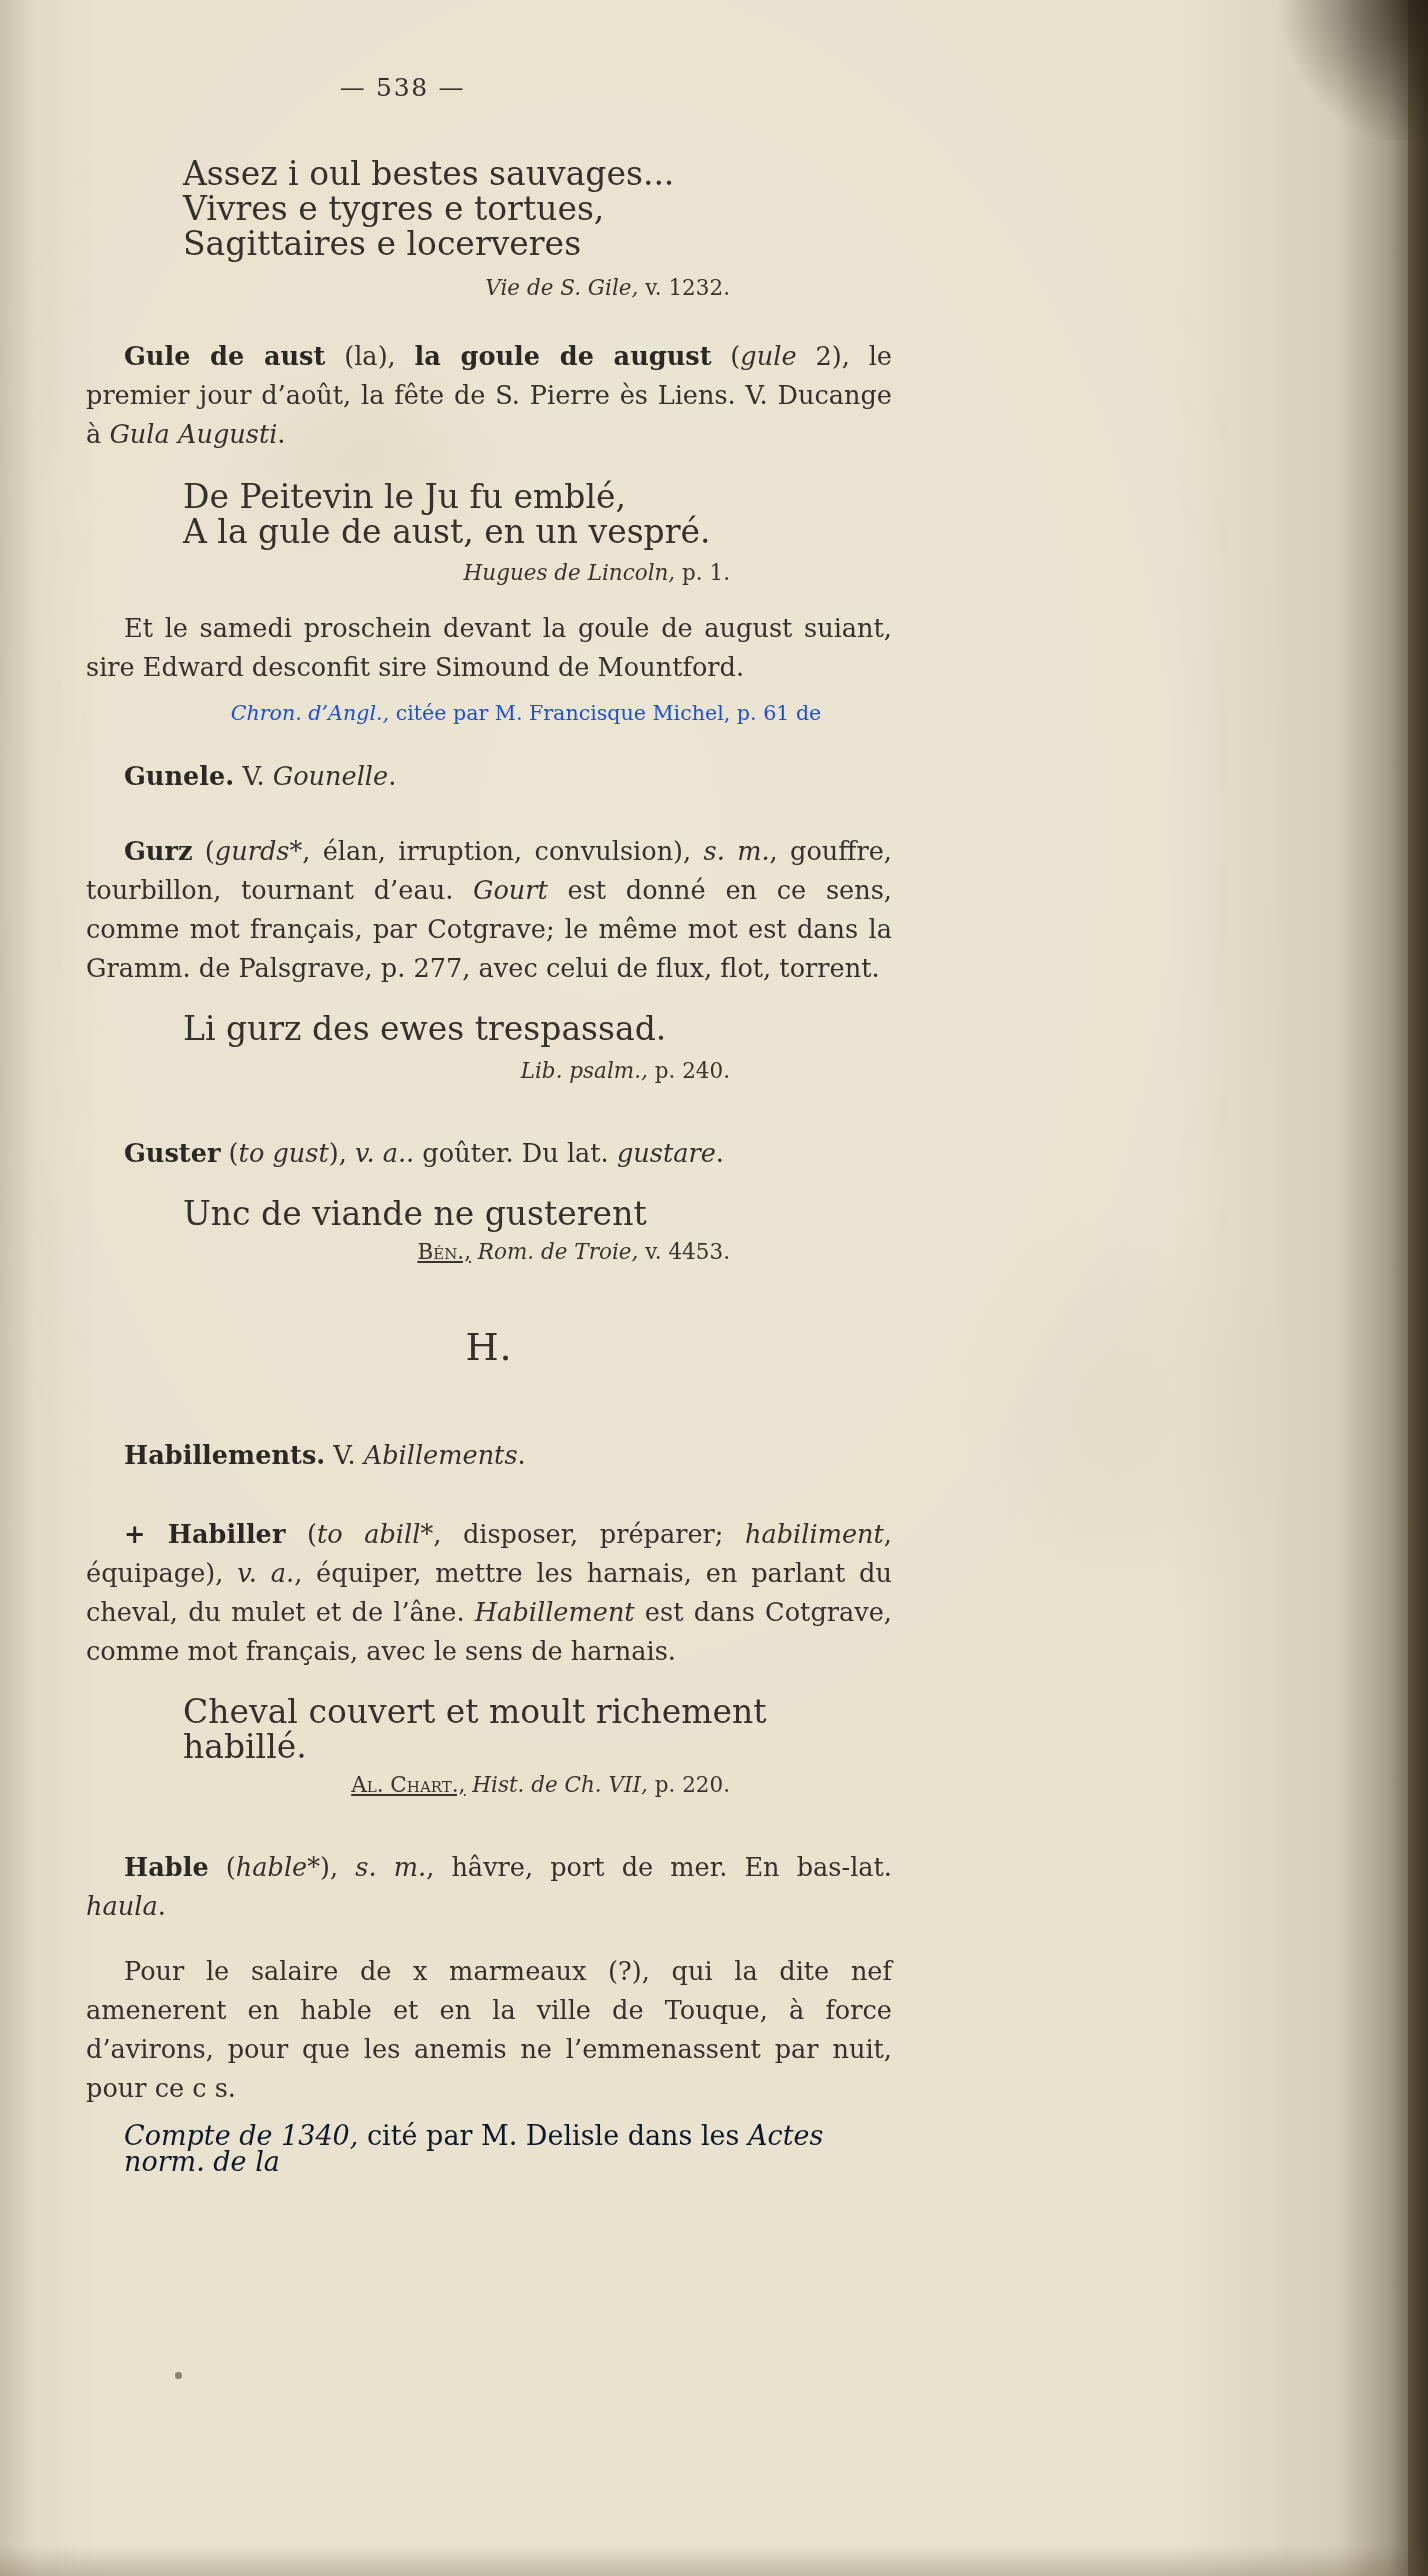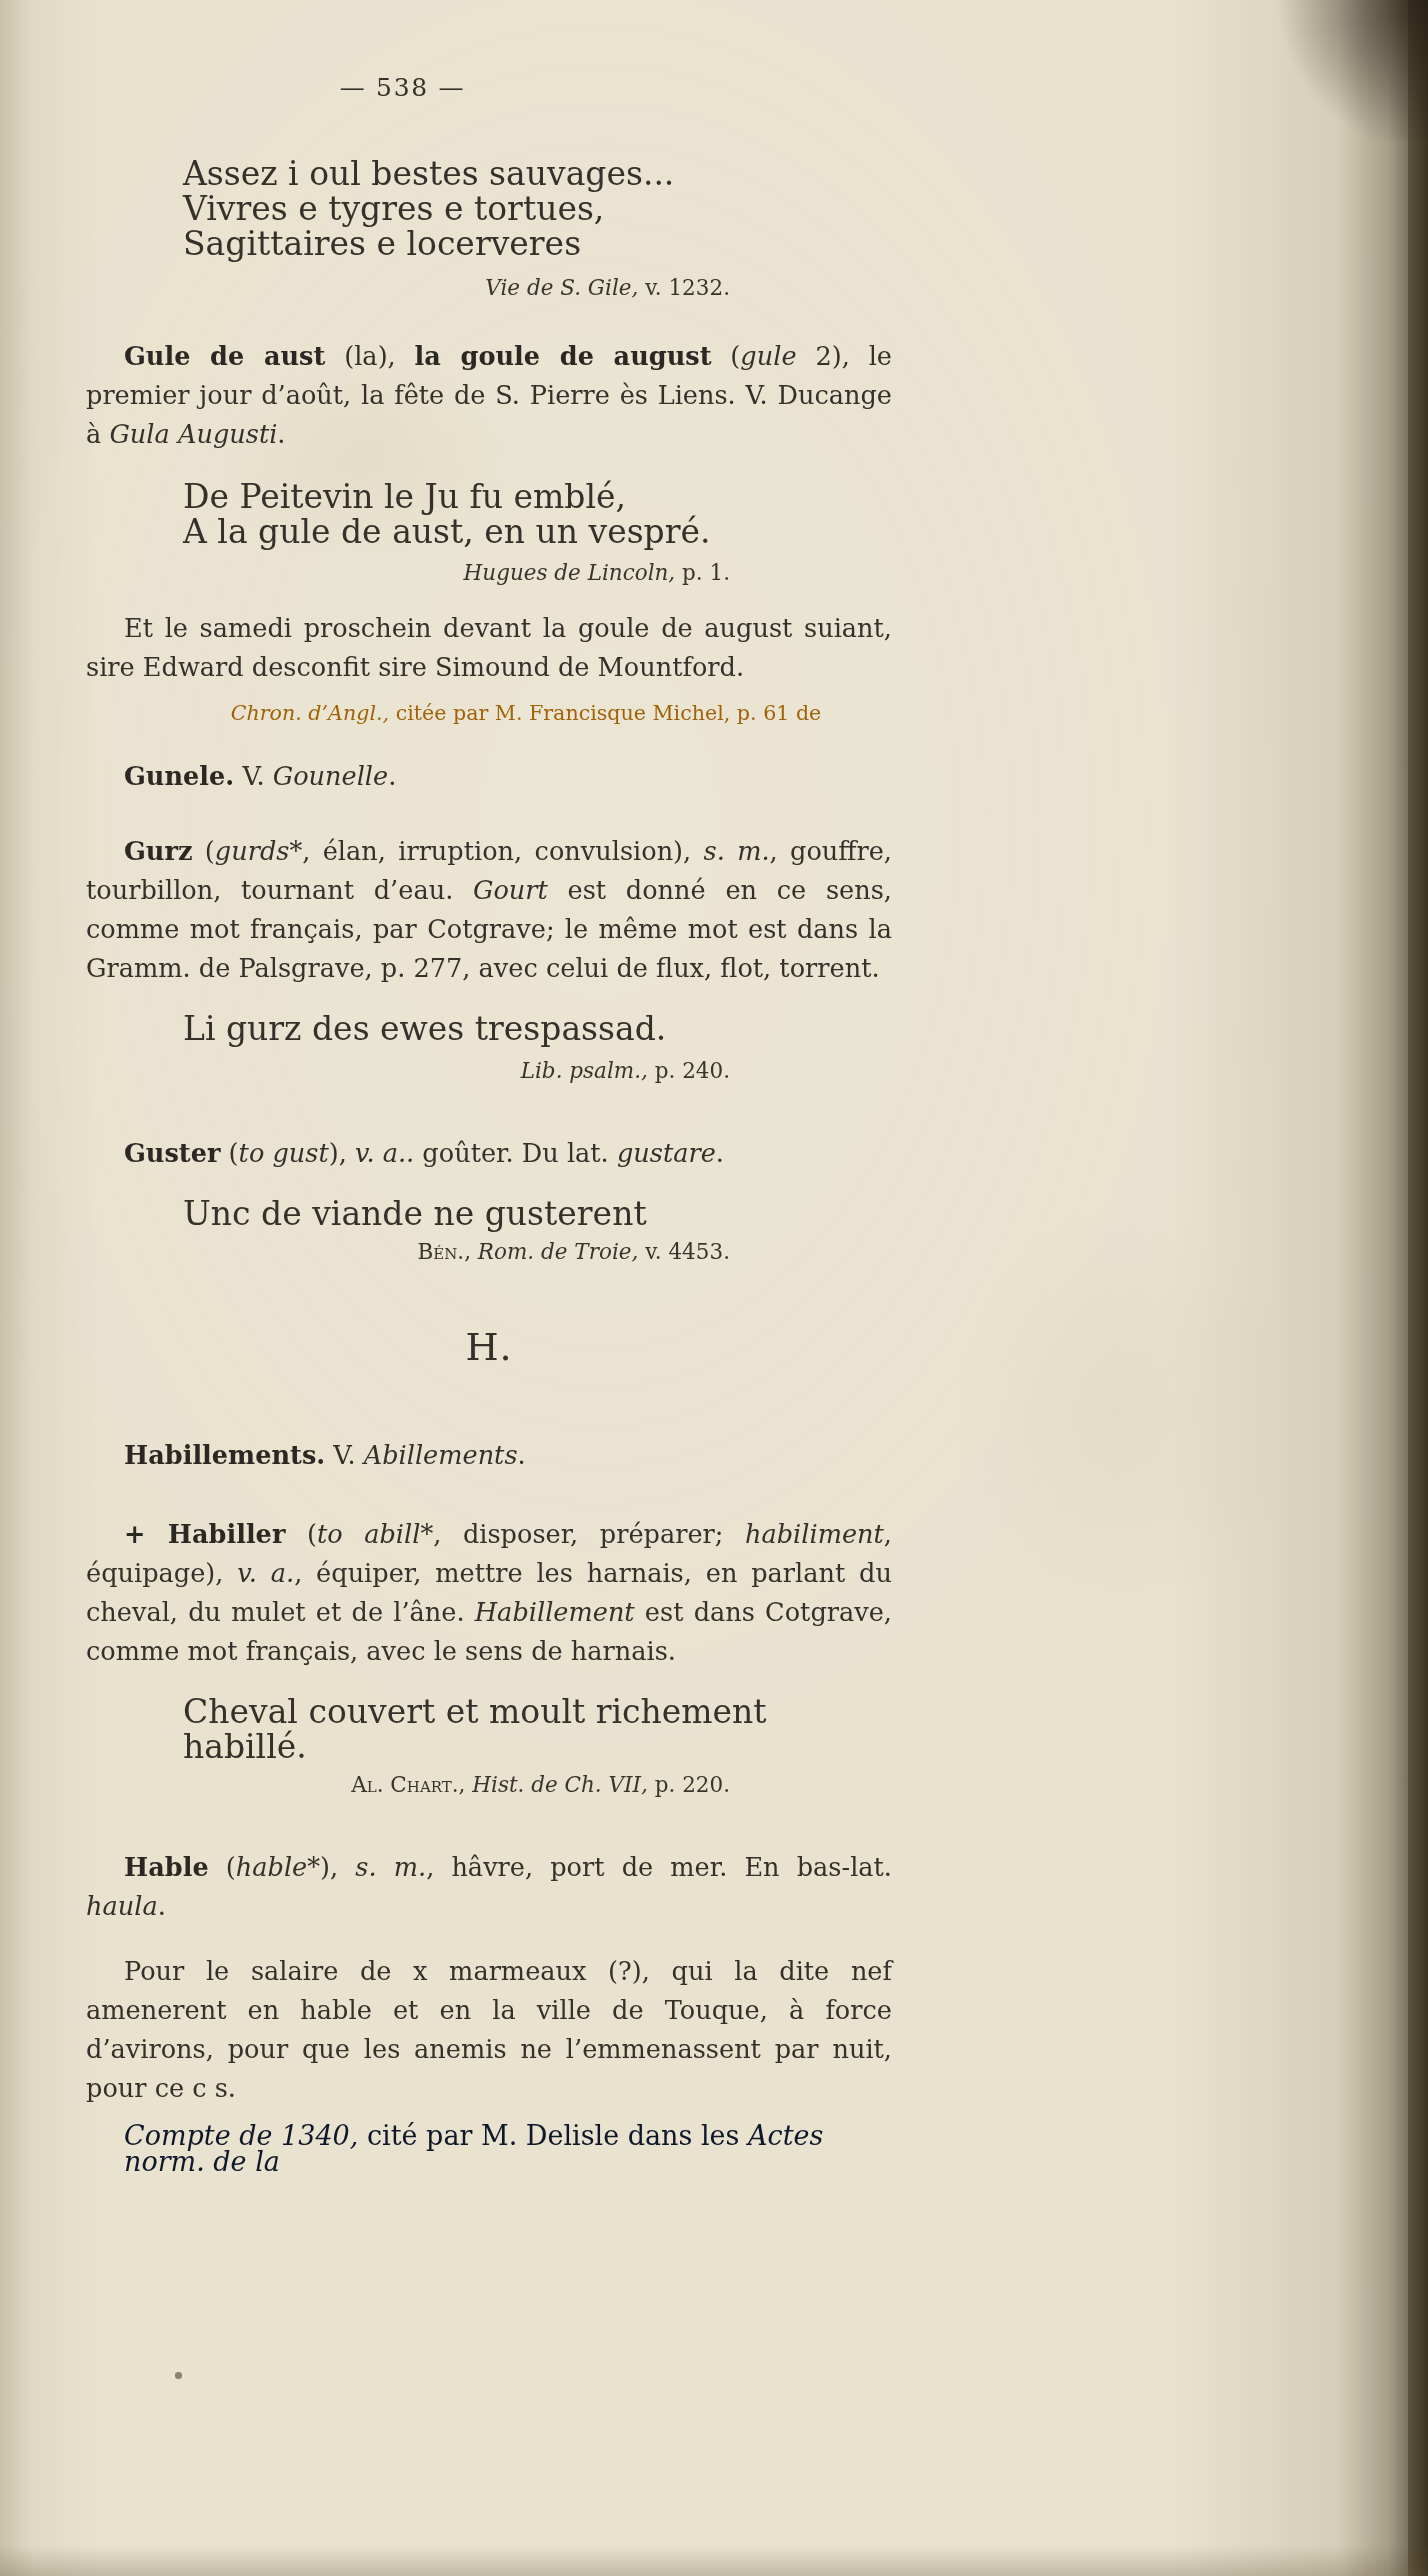--- a/index.html
+++ b/index.html
@@ -51,30 +51,30 @@
   .verse.mt-md { margin-top:23px; }
 
   .cite { font-size:21.5px; line-height:27px; text-align:right; padding-right:162px;
     margin:13.2px 0 36px 0; color:#3a352c; }
   .cite.m-c2 { margin:10px 0 23px 0; }
   .cite.m-c4 { margin:11.6px 0 50px 0; }
   .cite.m-c5 { margin:6.6px 0 0 0; }
   .cite.m-c6 { margin:6.6px 0 50px 0; }
 
   .cite-center { font-size:20.6px; line-height:26.4px; text-align:center; padding-left:74px;
-    margin:13.2px 0 30px 0; color:#a16207; }
+    margin:13.2px 0 30px 0; color:#1d4ed8; }
   .cite-left { font-size:27px; line-height:26.4px; text-align:left;
     margin:15px 0 4px 38px; color:#0f172a; }
 
   .h-heading { font-size:38px; line-height:46px; text-align:center; margin:59px 0 66px 0;
     letter-spacing:0.8px; }
 
   .b  { font-weight:bold; color:#2b2722; }
   .i  { font-style:italic; }
-  .sc { font-variant:small-caps; }
+  .sc { font-variant:small-caps;text-decoration:underline; }
 </style>
 </head>
 <body>
 
 <div class="edge-left"></div>
 <div class="stain-a"></div>
 <div class="stain-b"></div>
 <div class="edge-right"></div>
 <div class="edge-strip"></div>
 <div class="corner-tr"></div>

